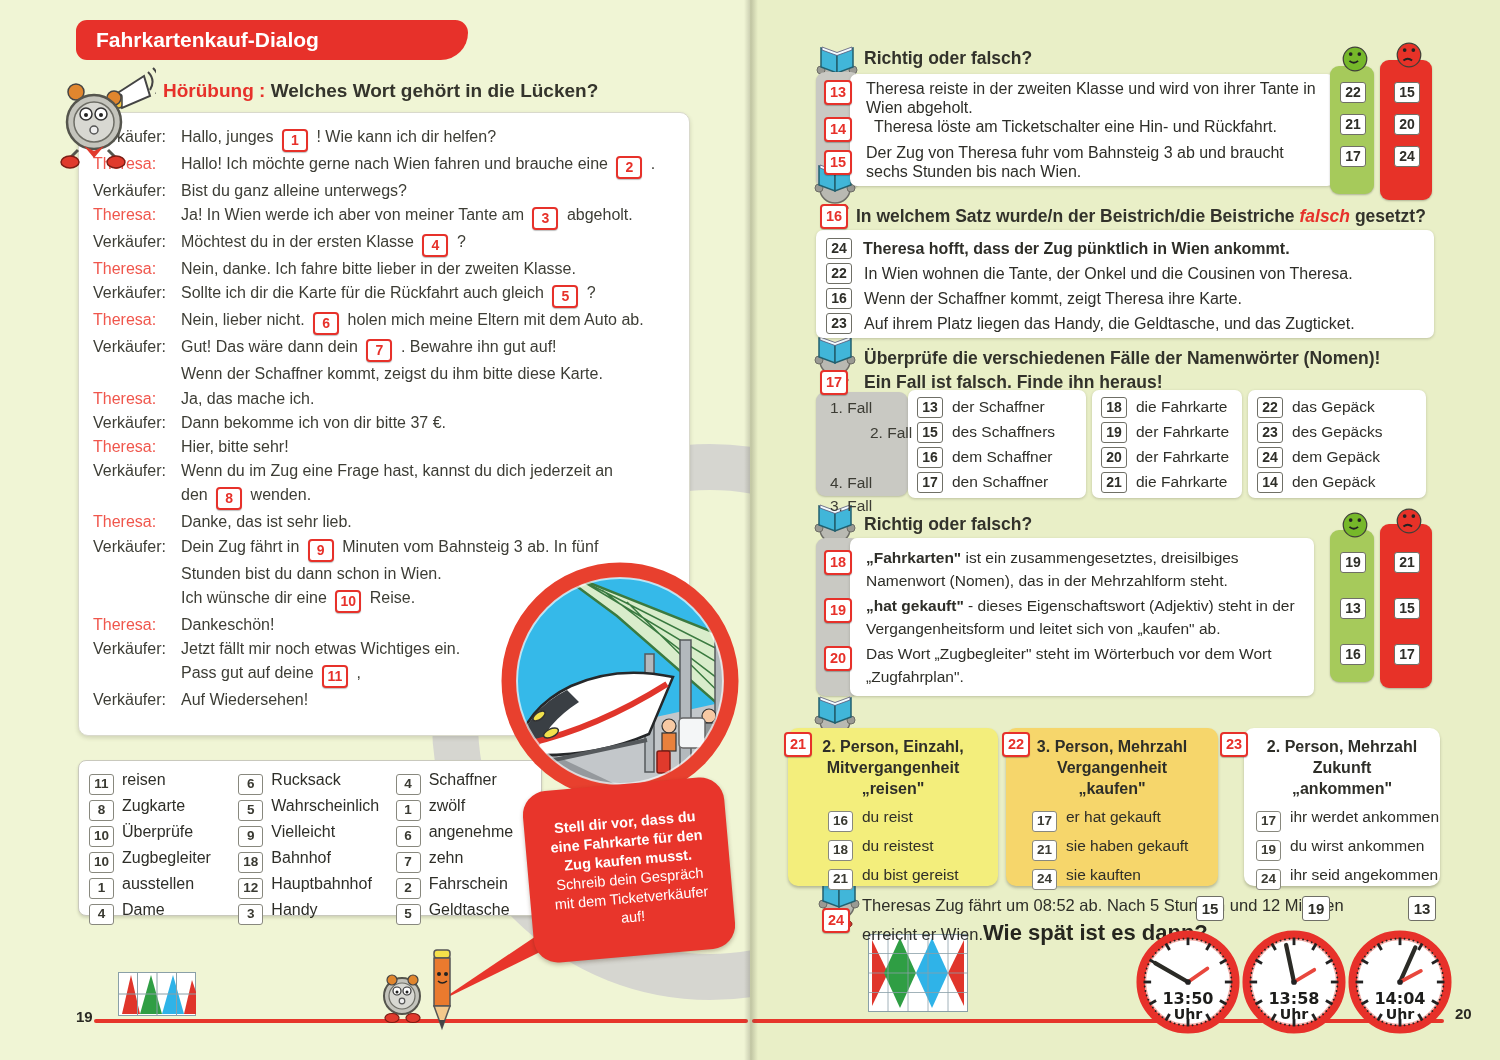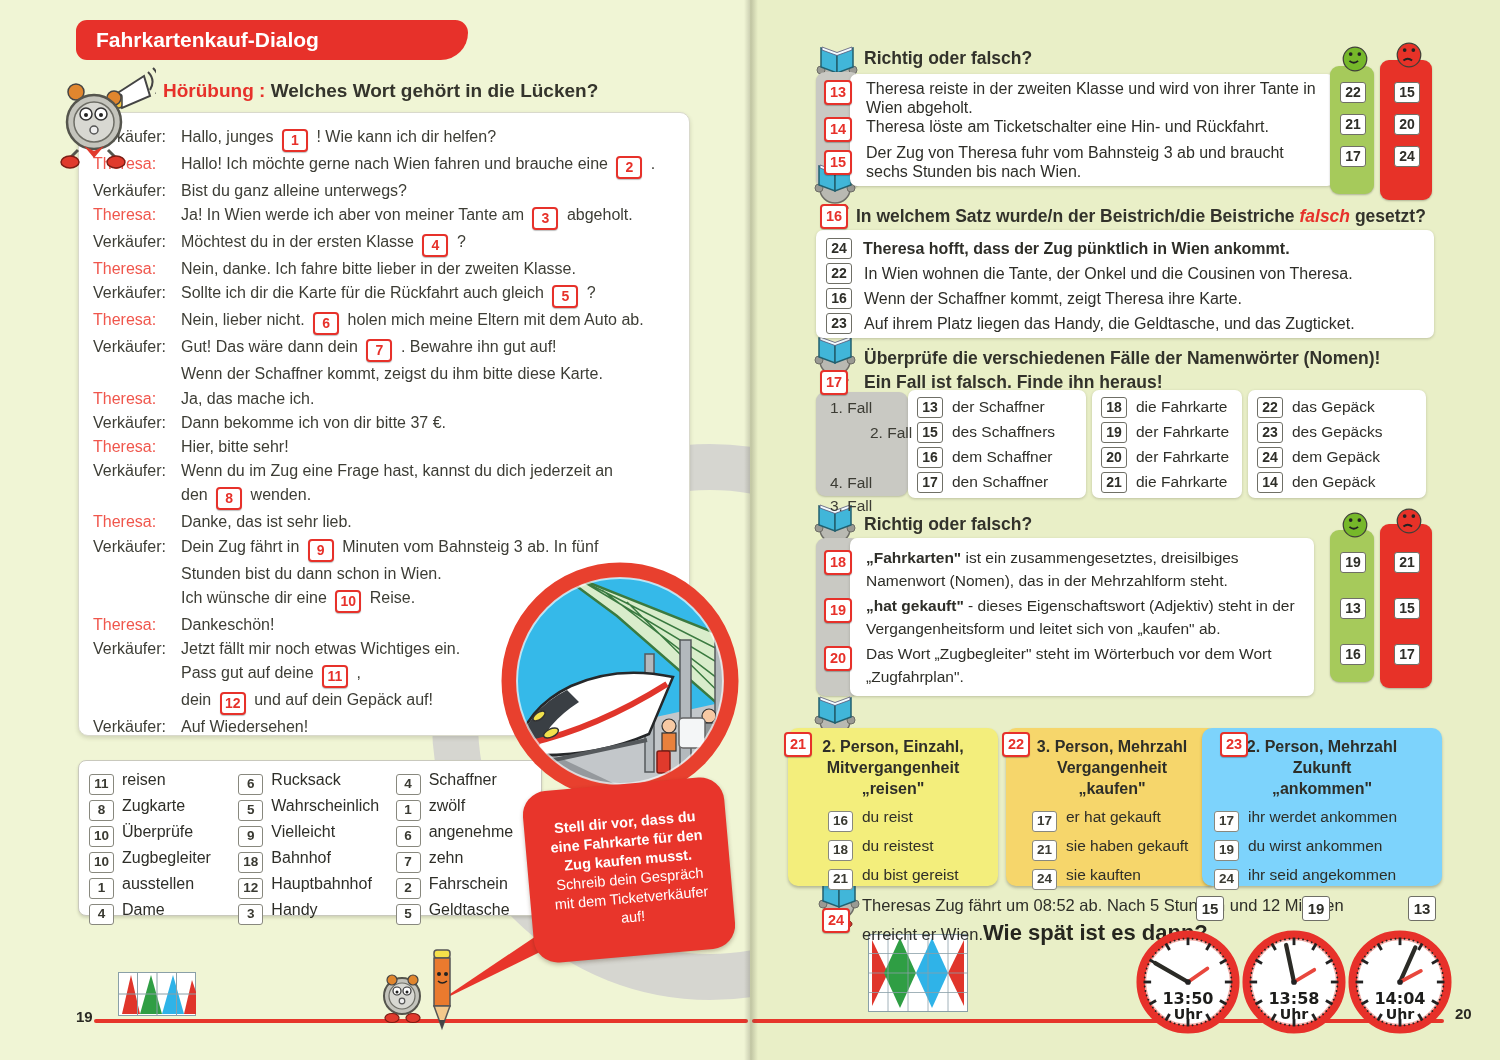--- a/index.html
+++ b/index.html
@@ -135,21 +135,20 @@
         <div class="dlg-line"><span class="dlg-speaker sp-t">Theresa:</span><span class="dlg-text">Hier, bitte sehr!</span></div>
         <div class="dlg-line"><span class="dlg-speaker sp-v">Verkäufer:</span><span class="dlg-text">Wenn du im Zug eine Frage hast, kannst du dich jederzeit an</span></div>
         <div class="dlg-line"><span class="dlg-speaker sp-v"></span><span class="dlg-text">den <span class="blank-red">8</span> wenden.</span></div>
         <div class="dlg-line"><span class="dlg-speaker sp-t">Theresa:</span><span class="dlg-text">Danke, das ist sehr lieb.</span></div>
         <div class="dlg-line"><span class="dlg-speaker sp-v">Verkäufer:</span><span class="dlg-text">Dein Zug fährt in <span class="blank-red">9</span> Minuten vom Bahnsteig 3 ab. In fünf</span></div>
         <div class="dlg-line"><span class="dlg-speaker sp-v"></span><span class="dlg-text">Stunden bist du dann schon in Wien.</span></div>
         <div class="dlg-line"><span class="dlg-speaker sp-v"></span><span class="dlg-text">Ich wünsche dir eine <span class="blank-red">10</span> Reise.</span></div>
         <div class="dlg-line"><span class="dlg-speaker sp-t">Theresa:</span><span class="dlg-text">Dankeschön!</span></div>
         <div class="dlg-line"><span class="dlg-speaker sp-v">Verkäufer:</span><span class="dlg-text">Jetzt fällt mir noch etwas Wichtiges ein.</span></div>
         <div class="dlg-line"><span class="dlg-speaker sp-v"></span><span class="dlg-text">Pass gut auf deine <span class="blank-red">11</span> ,</span></div>
-        <div class="dlg-line"><span class="dlg-speaker sp-v"></span><span class="dlg-text">dein <span class="blank-red">12</span> und auf dein Gepäck auf!</span></div>
         <div class="dlg-line"><span class="dlg-speaker sp-v">Verkäufer:</span><span class="dlg-text">Auf Wiedersehen!</span></div>
       </div>
 
     <div class="wordList" id="wordList">
         <div class="wl-col wl-col1">
           <div class="wl-row"><span class="numbox">11</span><span>reisen</span></div>
           <div class="wl-row"><span class="numbox">8</span><span>Zugkarte</span></div>
           <div class="wl-row"><span class="numbox">10</span><span>Überprüfe</span></div>
           <div class="wl-row"><span class="numbox">10</span><span>Zugbegleiter</span></div>
           <div class="wl-row"><span class="numbox">1</span><span>ausstellen</span></div>
@@ -266,21 +265,21 @@
           <ellipse cx="13" cy="50" rx="5" ry="3.5" fill="#d2342a" stroke="#7d1d14"></ellipse>
           <ellipse cx="29" cy="50" rx="5" ry="3.5" fill="#d2342a" stroke="#7d1d14"></ellipse>
         </svg></div>
       <div class="secTitle" style="left: 114px; top: 48px;">Richtig oder falsch?</div>
       <div class="grayBar" style="left: 66px; top: 72px; width: 44px; height: 116px;"></div>
       <div class="whiteBox" style="left: 100px; top: 74px; width: 484px; height: 112px;"></div>
       <div class="nr" style="left: 74px; top: 80px;">13</div>
       <div class="nr" style="left: 74px; top: 117px;">14</div>
       <div class="nr" style="left: 74px; top: 150px;">15</div>
       <div class="tfText" style="left: 116px; top: 79px; width: 458px; height: 38px;">Theresa reiste in der zweiten Klasse und wird von ihrer Tante in Wien abgeholt.</div>
-      <div class="tfText" style="left: 116px; top: 117px; width: 458px; height: 19px;">Theresa löste am Ticketschalter eine Hin- und Rückfahrt.</div>
+      <div class="tfText" style="left: 124px; top: 117px; width: 458px; height: 19px;">Theresa löste am Ticketschalter eine Hin- und Rückfahrt.</div>
       <div class="tfText" style="left: 116px; top: 143px; width: 458px; height: 38px;">Der Zug von Theresa fuhr vom Bahnsteig 3 ab und braucht sechs Stunden bis nach Wien.</div>
       <div class="smiley" style="left: 592px; top: 46px;"><svg width="26" height="26" viewBox="0 0 42 42">
           <circle cx="21" cy="21" r="19" fill="#76b82a" stroke="#3f3f38" stroke-width="2"></circle>
           <circle cx="14" cy="13" r="3" fill="#222"></circle>
           <circle cx="28" cy="13" r="3" fill="#222"></circle>
           <path d="M12,24 q7,6 14,0" stroke="#222" stroke-width="3" fill="none"></path>
         </svg></div>
       <div class="smiley" style="left: 646px; top: 42px;"><svg width="26" height="26" viewBox="0 0 42 42">
           <circle cx="21" cy="21" r="19" fill="#e73228" stroke="#3f3f38" stroke-width="2"></circle>
           <circle cx="14" cy="13" r="3" fill="#222"></circle>
@@ -429,21 +428,21 @@
           <div>Vergangenheit</div>
           <div>„kaufen"</div>
         </div>
         <div style="padding-left: 26px; padding-top: 4px;">
           <div class="pfItem"><span class="numbox">17</span><span>er hat gekauft</span></div>
           <div class="pfItem"><span class="numbox">21</span><span>sie haben gekauft</span></div>
           <div class="pfItem"><span class="numbox">24</span><span>sie kauften</span></div>
         </div>
       </div>
       <div class="nr" style="left: 252px; top: 732px;">22</div>
-      <div class="pfBox" style="left: 452px; top: 728px; width: 240px; height: 158px; background: #7dd3fc;">
+      <div class="pfBox" style="left: 494px; top: 728px; width: 196px; height: 158px; background: #ffffff;">
         <div class="pfHead">
           <div>2. Person, Mehrzahl</div>
           <div>Zukunft</div>
           <div>„ankommen"</div>
         </div>
         <div style="padding-left: 12px; padding-top: 4px;">
           <div class="pfItem"><span class="numbox">17</span><span>ihr werdet ankommen</span></div>
           <div class="pfItem"><span class="numbox">19</span><span>du wirst ankommen</span></div>
           <div class="pfItem"><span class="numbox">24</span><span>ihr seid angekommen</span></div>
         </div>

